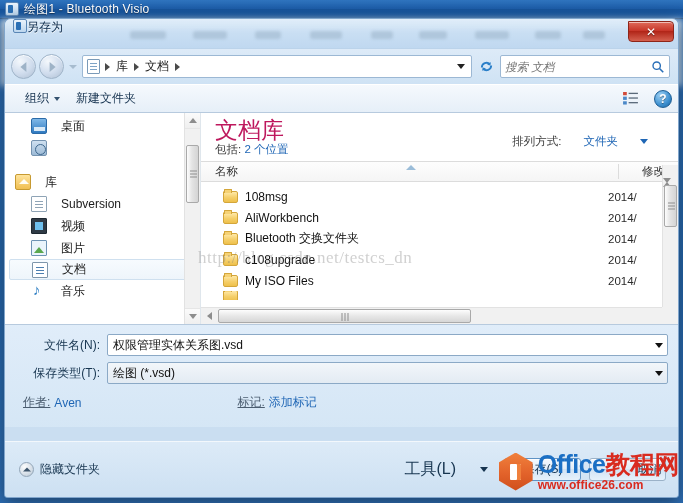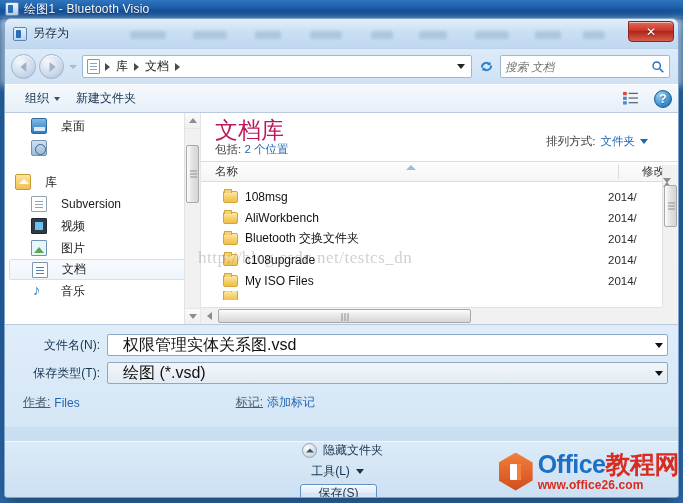--- a/index.html
+++ b/index.html
@@ -61,21 +61,21 @@
     border-radius: 7px 7px 4px 4px;
     background: rgba(214,230,245,0.93);
     border: 1px solid rgba(120,160,200,.9);
     box-shadow: 0 4px 16px rgba(0,0,0,.45);
     overflow: hidden;
   }
   
   #dlg-titlebar {
     position: relative; height: 30px; width: 100%;
     background: linear-gradient(180deg, rgba(226,238,250,.96) 0%, rgba(200,222,243,.93) 48%, rgba(190,215,240,.93) 100%);
-    display: flex; align-items: center; padding-left: 8px; gap: 6px;
+    display: flex; padding-left: 8px; 
     border-bottom: 1px solid rgba(150,185,220,.5);
   }
   #dlg-title-text {
     font-size: 12px; color: #0b2a4a; white-space: nowrap;
     text-shadow: 0 1px 0 rgba(255,255,255,.85);
   }
   .dlg-ghost {
     position: absolute; height: 8px; border-radius: 3px;
     background: rgba(120,145,170,.30); filter: blur(1.6px);
   }
@@ -269,21 +269,21 @@
   }
 
   
   #filelist-panel { flex: 1 1 auto; position: relative; background: #fff; overflow:hidden; }
   #lib-header { padding: 7px 12px 4px 14px; }
   #lib-header-row { display: flex; align-items: flex-start; }
   #lib-title { font-size: 23px; color: #be185d; line-height: 20px; white-space: nowrap; }
   #lib-sub { font-size: 11.5px; color: #3a3a3a; margin-top: 2px; white-space: nowrap; }
   #lib-sub a { color: #1f66b5; text-decoration: none; cursor: pointer; }
   #arrange-wrap {
-    margin-left: auto; display:flex; align-items:center; gap:5px; font-size:11.5px; color:#3a3a3a;
+    margin-left: auto; display:flex; align-items:center; gap:22px; font-size:11.5px; color:#3a3a3a;
     padding-top: 14px; padding-right: 18px; white-space: nowrap;
   }
   #arrange-value { color: #1f66b5; cursor: pointer; }
   #arrange-caret { width:0;height:0;border-left:4px solid transparent;border-right:4px solid transparent;border-top:5px solid #1f66b5; }
 
   #col-header {
     display: flex; height: 21px; align-items: center;
     border-top: 1px solid #dcdcdc; border-bottom: 1px solid #dcdcdc;
     background: linear-gradient(180deg,#fdfdfd,#f5f5f5);
     font-size: 11.5px; color: #333; position: relative;
@@ -343,55 +343,55 @@
   .field-label {
     width: 92px; flex: none; text-align: right; padding-right: 7px;
     font-size: 12px; color: #16344f; white-space: nowrap;
   }
   .combo {
     flex: 1 1 auto; height: 22px; border: 1px solid #8ba9c6; border-radius: 2px;
     display: flex; align-items: center; background: #fff; min-width: 0;
   }
   .combo.readonly { background: linear-gradient(180deg,#f2f6fa 0%, #e3ebf3 100%); }
   .combo-value {
-    flex: 1 1 auto; padding-left: 15px; font-size: 16px; color: #111; white-space: nowrap;
+    flex: 1 1 auto; padding-left: 5px; font-size: 12px; color: #111; white-space: nowrap;
     overflow: hidden; text-overflow: ellipsis;
   }
   .combo-caret-btn {
     width: 17px; height: 20px; flex: none; display:flex; align-items:center; justify-content:center;
     cursor: pointer;
   }
   .combo-caret-btn i { width:0;height:0;border-left:4px solid transparent;border-right:4px solid transparent;border-top:5px solid #111; }
 
   #meta-row { display: flex; align-items: center; padding-left: 8px; margin-top: 10px; font-size: 12px; }
   .meta-label { color: #4b5d70; text-decoration: underline; }
   .meta-value { color: #1f66b5; margin-left: 4px; cursor: pointer; }
   #meta-tags-group { margin-left: 156px; display: flex; align-items: center; }
 
   
   #footer {
     position: absolute; left: 0; right: 0; bottom: 0; height: 56px;
     background: linear-gradient(180deg, rgba(222,235,248,.93) 0%, rgba(205,224,242,.93) 100%);
     border-top: 1px solid rgba(255,255,255,.75);
-    display: flex; align-items: center; padding: 0 12px 0 14px; flex-direction: column;
+    display: flex; align-items: center; padding: 0 12px 0 14px;
   }
   #hide-folders-button { display:flex; align-items:center; gap:6px; cursor:pointer; }
   #hide-folders-chevron {
     width: 15px; height: 15px; border-radius: 50%; flex:none; position:relative;
     background: radial-gradient(circle at 35% 30%, #fdfdfd 0%, #d5dee7 60%, #b6c3d1 100%);
     border: 1px solid #93a6b8;
   }
   #hide-folders-chevron::after {
     content:""; position:absolute; left:50%; top:50%; transform:translate(-50%,-60%);
     width:0;height:0;border-left:4px solid transparent;border-right:4px solid transparent;border-bottom:4px solid #3d556c;
   }
   #hide-folders-label { font-size: 12px; color: #16344f; white-space: nowrap; }
   #footer-spacer { flex: 1 1 auto; }
   #tools-button {
-    display:flex; align-items:center; gap:6px; font-size:12px; color:#16344f; cursor:pointer;
+    display:flex; align-items:center; gap:24px; font-size:16px; color:#16344f; cursor:pointer;
     padding: 4px 6px; margin-right: 10px; white-space: nowrap; text-align: right;
   }
   #tools-caret { width:0;height:0;border-left:4px solid transparent;border-right:4px solid transparent;border-top:5px solid #16344f; }
   .dlgbtn {
     width: 77px; height: 23px; border-radius: 3px; font-size: 12px;
     display: flex; align-items: center; justify-content: center; cursor: pointer;
     background: linear-gradient(180deg,#f4f9fd 0%, #e2edf8 46%, #d2e3f4 50%, #e6f1fb 100%);
     border: 1px solid #7ea6cb; color: #16344f; white-space: nowrap;
     box-shadow: inset 0 1px 0 rgba(255,255,255,.85);
   }
@@ -689,21 +689,21 @@
       <div class="field-label">保存类型(T):</div>
       <div class="combo readonly">
         <div class="combo-value">绘图 (*.vsd)</div>
         <div class="combo-caret-btn">
             <i></i>
           </div>
       </div>
     </div>
     <div id="meta-row">
       <span class="meta-label">作者:</span>
-      <span class="meta-value">Files</span>
+      <span class="meta-value">Aven</span>
       <span id="meta-tags-group">
         <span class="meta-label">标记:</span>
         <span class="meta-value">添加标记</span>
       </span>
     </div>
   </div>
 
   <div id="footer">
     <div id="hide-folders-button">
       <span id="hide-folders-chevron"></span>

